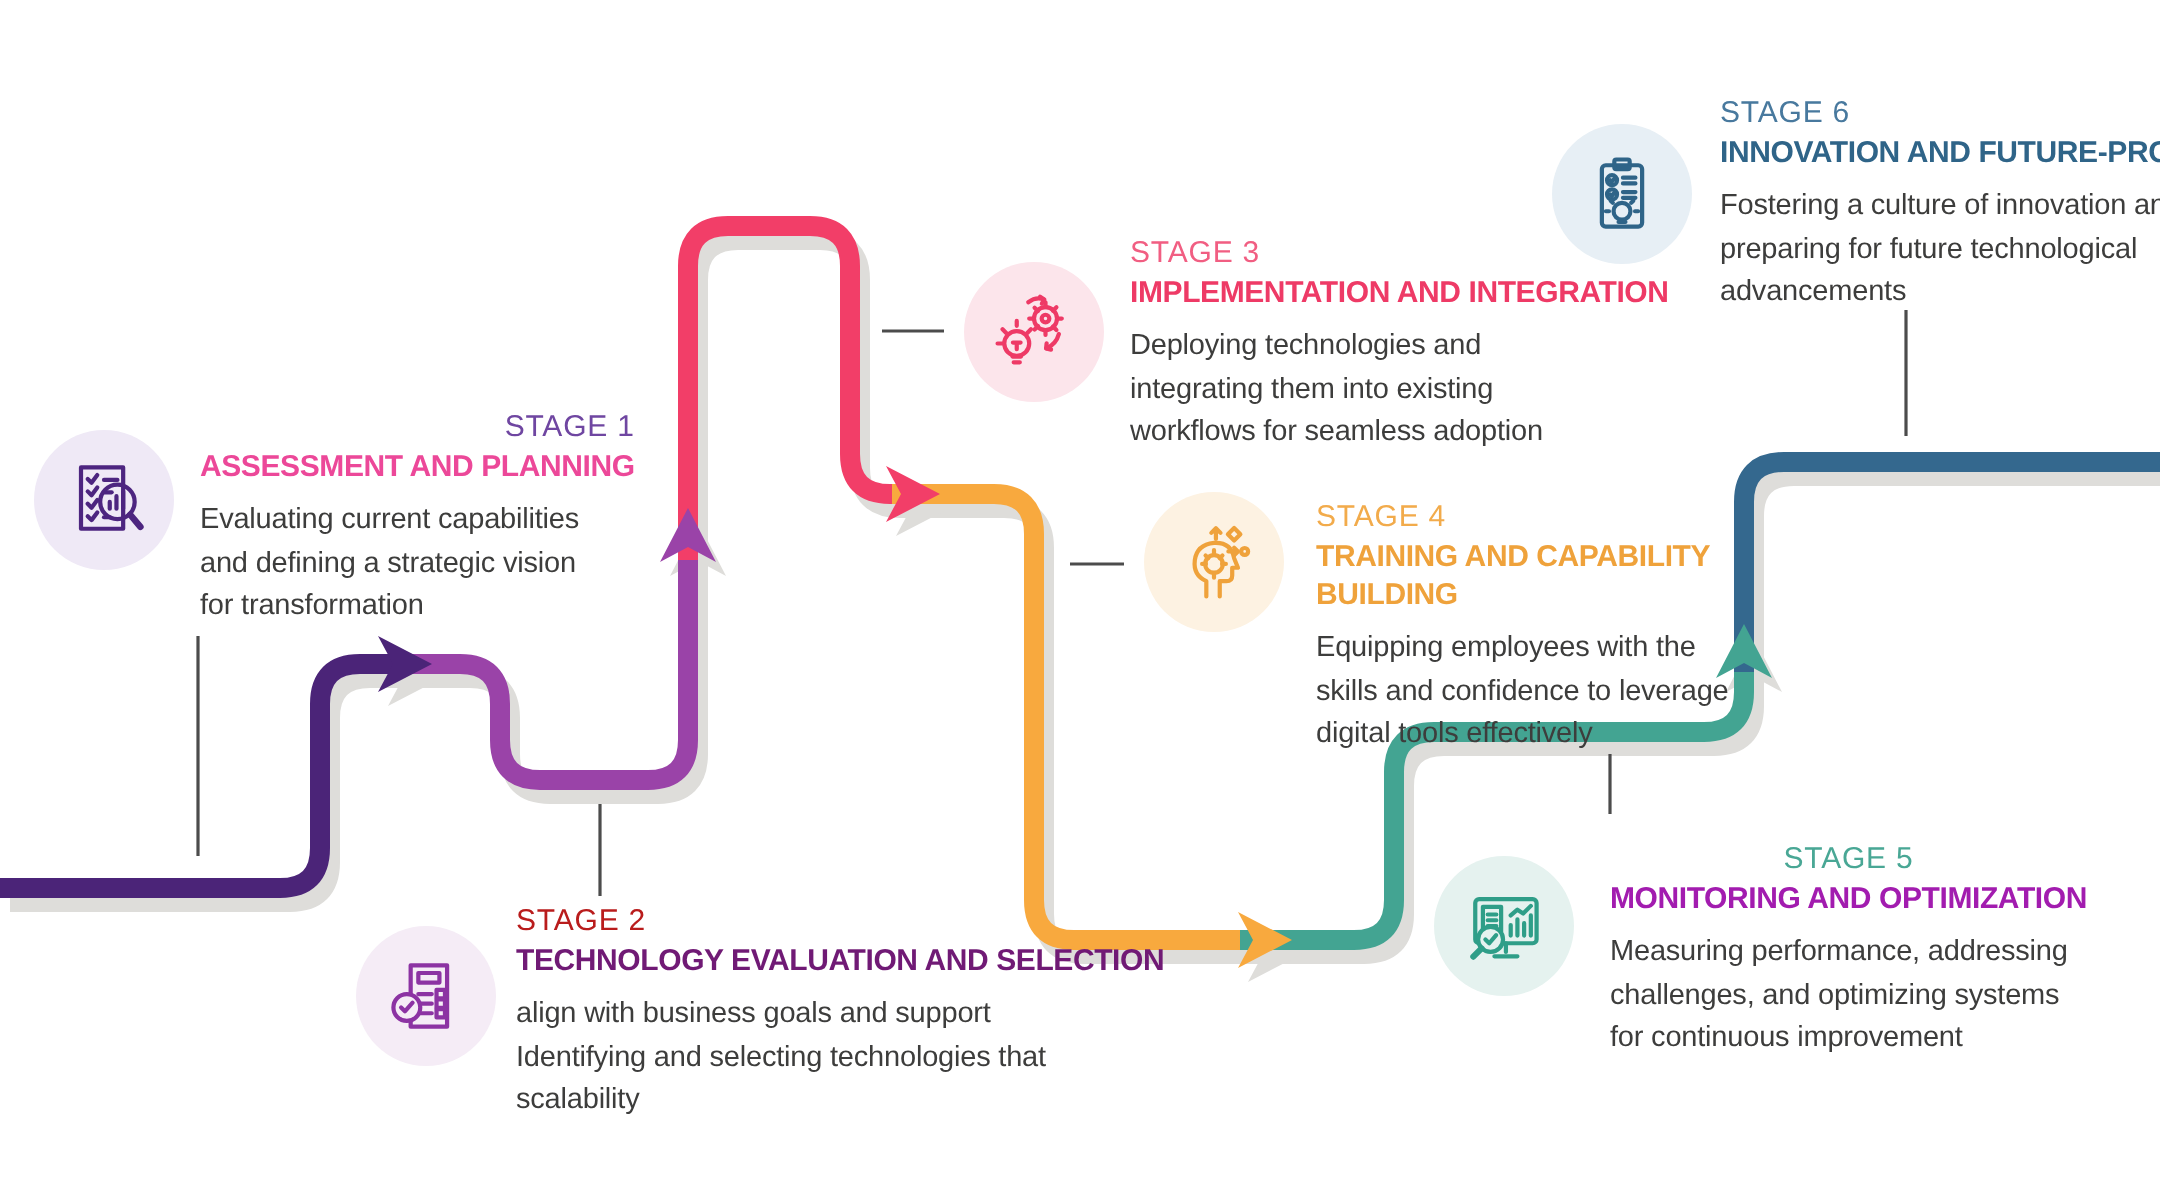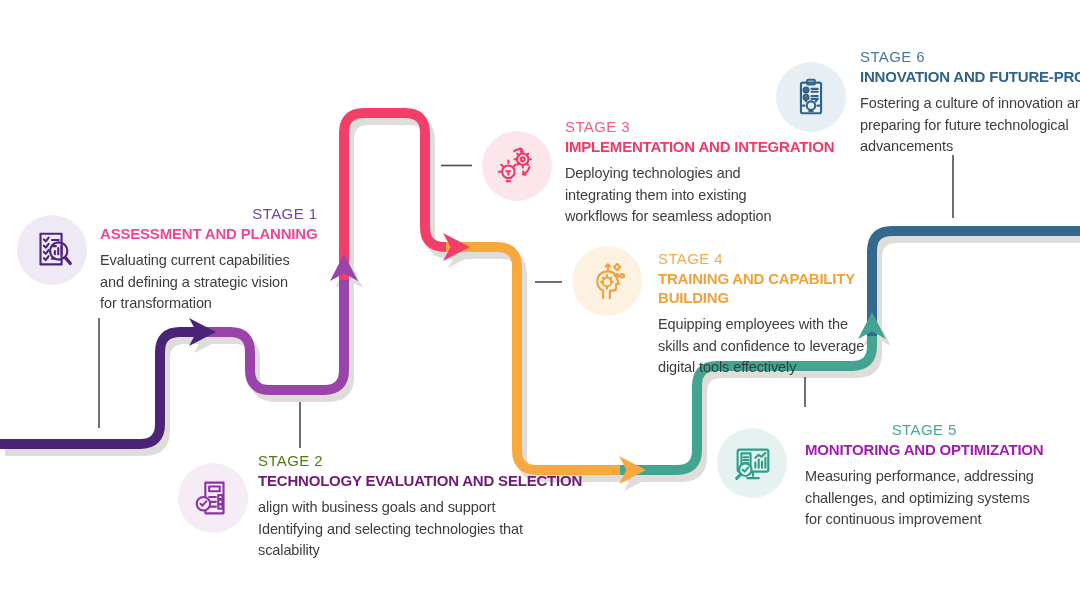--- a/index.html
+++ b/index.html
@@ -117,21 +117,21 @@
             <rect x="29.5" y="20.8" width="4.4" height="4.4"></rect>
             <rect x="29.5" y="25.8" width="4.4" height="4.4"></rect>
             <rect x="29.5" y="30.8" width="4.4" height="4.4"></rect>
             <circle cx="14" cy="30" r="7" fill="#f5ecf6"></circle>
             <path d="M11 30 l2 2 4-4.5"></path>
           </g>
         </svg>
       </span>
     </div>
     <div class="txt s2-txt">
-      <div class="label" style="color: #4d7c0f;">STAGE 2</div>
+      <div class="label" style="color: #b91c1c;">STAGE 2</div>
       <div class="title" style="color: #701a75;">
         <div>TECHNOLOGY EVALUATION AND SELECTION</div>
       </div>
       <div class="desc">
         <div>align with business goals and support</div>
         <div>Identifying and selecting technologies that</div>
         <div>scalability</div>
       </div>
     </div>
   </div>

